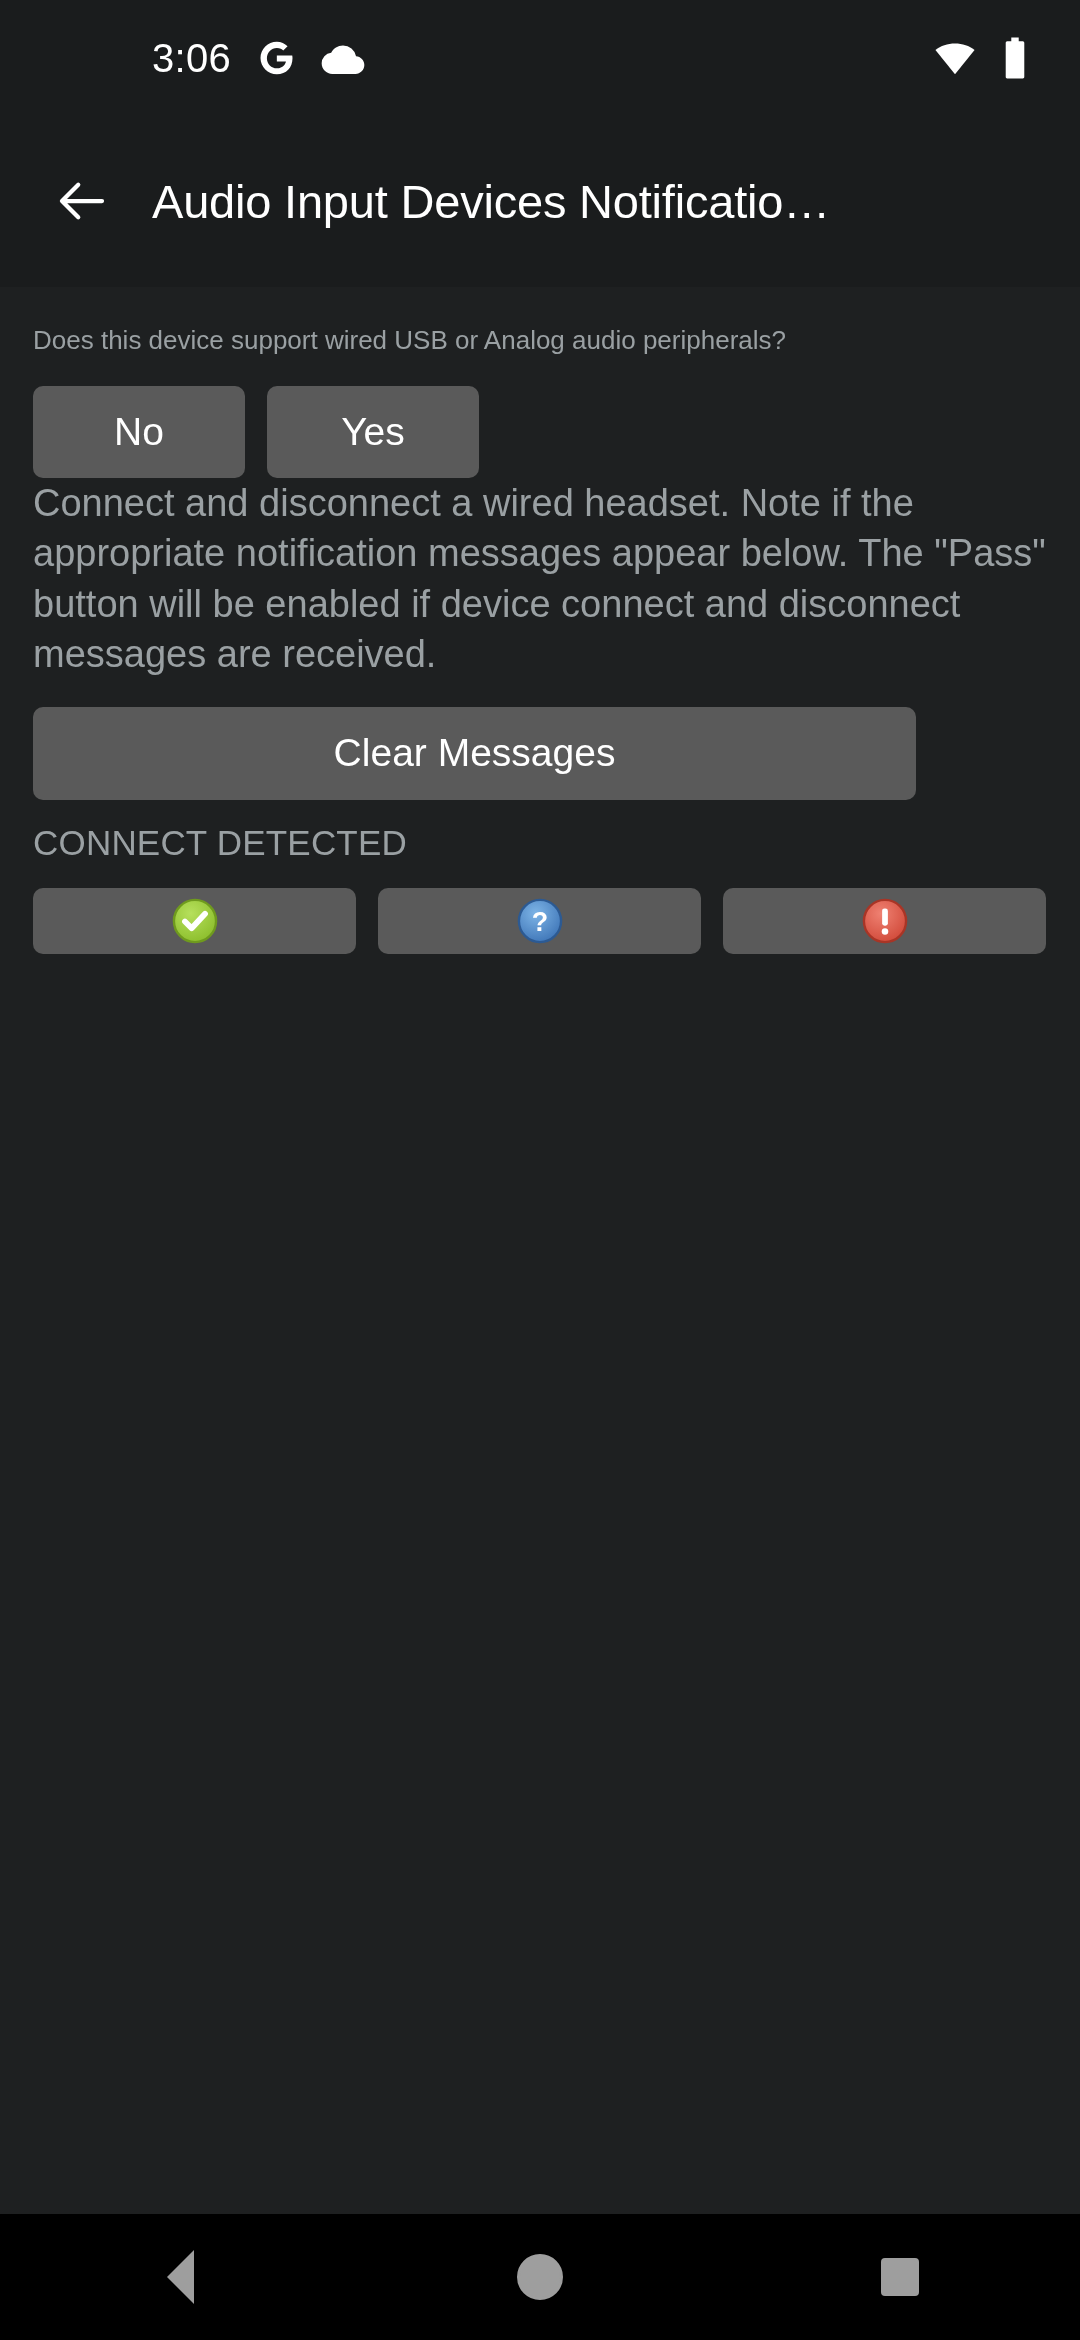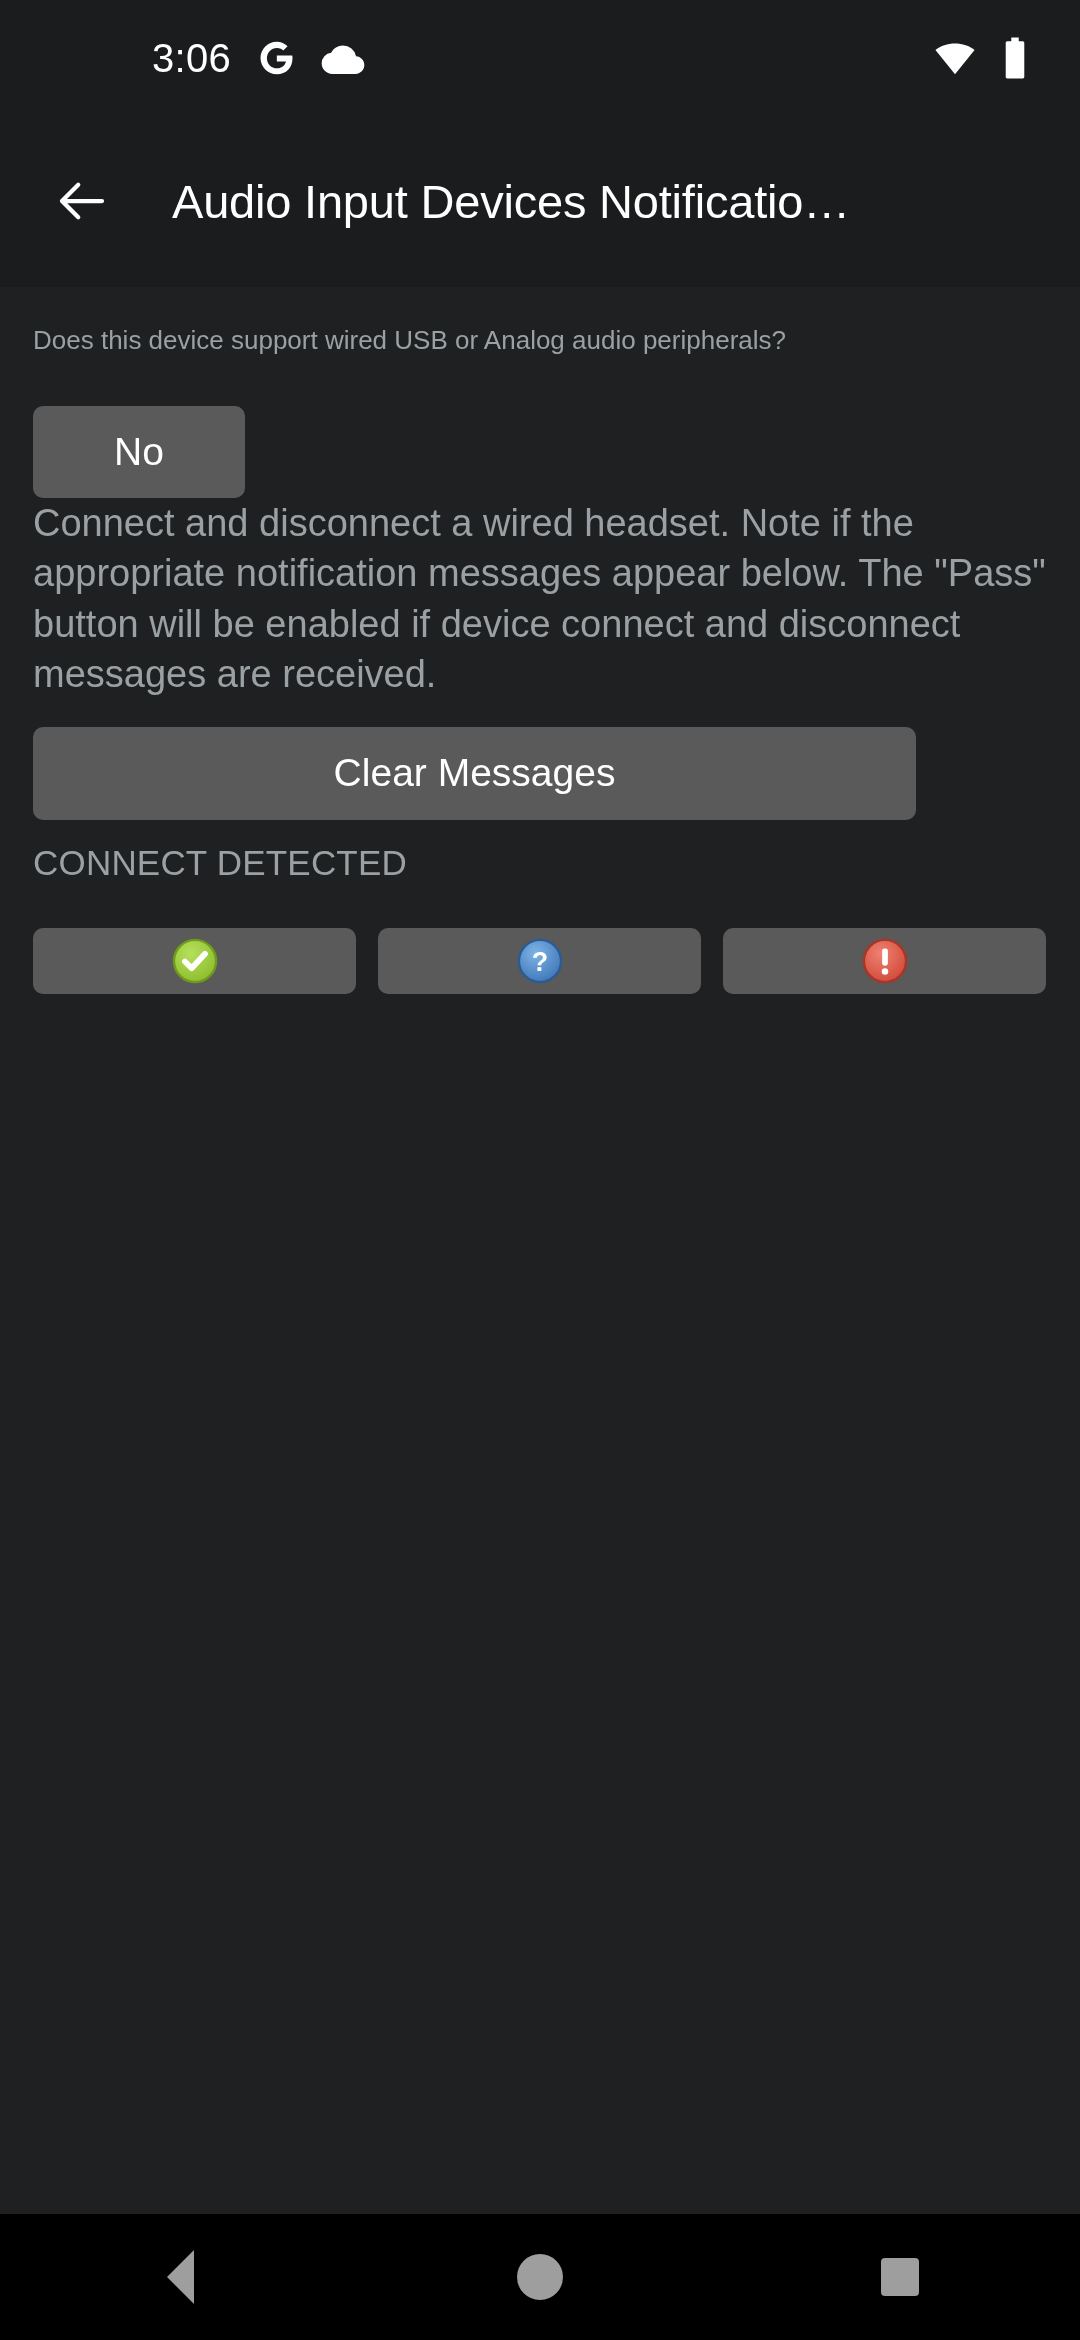--- a/index.html
+++ b/index.html
@@ -72,21 +72,21 @@
     padding-left:44px;
   }
   .back-button {
     width:76px; height:76px;
     display:flex; align-items:center; justify-content:center;
     flex:0 0 auto;
   }
   .app-title {
     color:#ffffff;
     font-size:47px;
-    margin-left:52px;
+    margin-left:32px;
     white-space:nowrap;
     overflow:hidden;
     max-width:800px;
     letter-spacing:-0.2px;
   }
 
   
   .content {
     flex:1 1 auto;
     background:#1e2021;
@@ -107,21 +107,20 @@
     gap:22px;
     margin-top:28px;
   }
   .btn {
     background:#5a5a5a;
     color:#ffffff;
     border:none;
     border-radius:10px;
     font-family:"Liberation Sans", sans-serif;
     cursor:pointer;
-    margin-top:20px;
   }
   .btn-yn {
     width:212px;
     height:92px;
     font-size:39px;
   }
 
   .instruction-text {
     color:#9aa0a3;
     font-size:38px;
@@ -234,20 +233,21 @@
     </div>
     <div class="app-title">Audio Input Devices Notificatio…</div>
   </div>
 
   <div class="content">
 
     <div class="question-text">Does this device support wired USB or Analog audio peripherals?</div>
 
     <div class="yn-row">
       <button class="btn btn-yn">No</button>
+      <button class="btn btn-yn">Yes</button>
     </div>
 
     <div class="instruction-text">Connect and disconnect a wired headset. Note if the appropriate notification messages appear below. The "Pass" button will be enabled if device connect and disconnect messages are received.</div>
 
     <button class="btn btn-clear">Clear Messages</button>
 
     <div class="status-lines">
       <div class="status-line">CONNECT DETECTED</div>
     </div>
 

